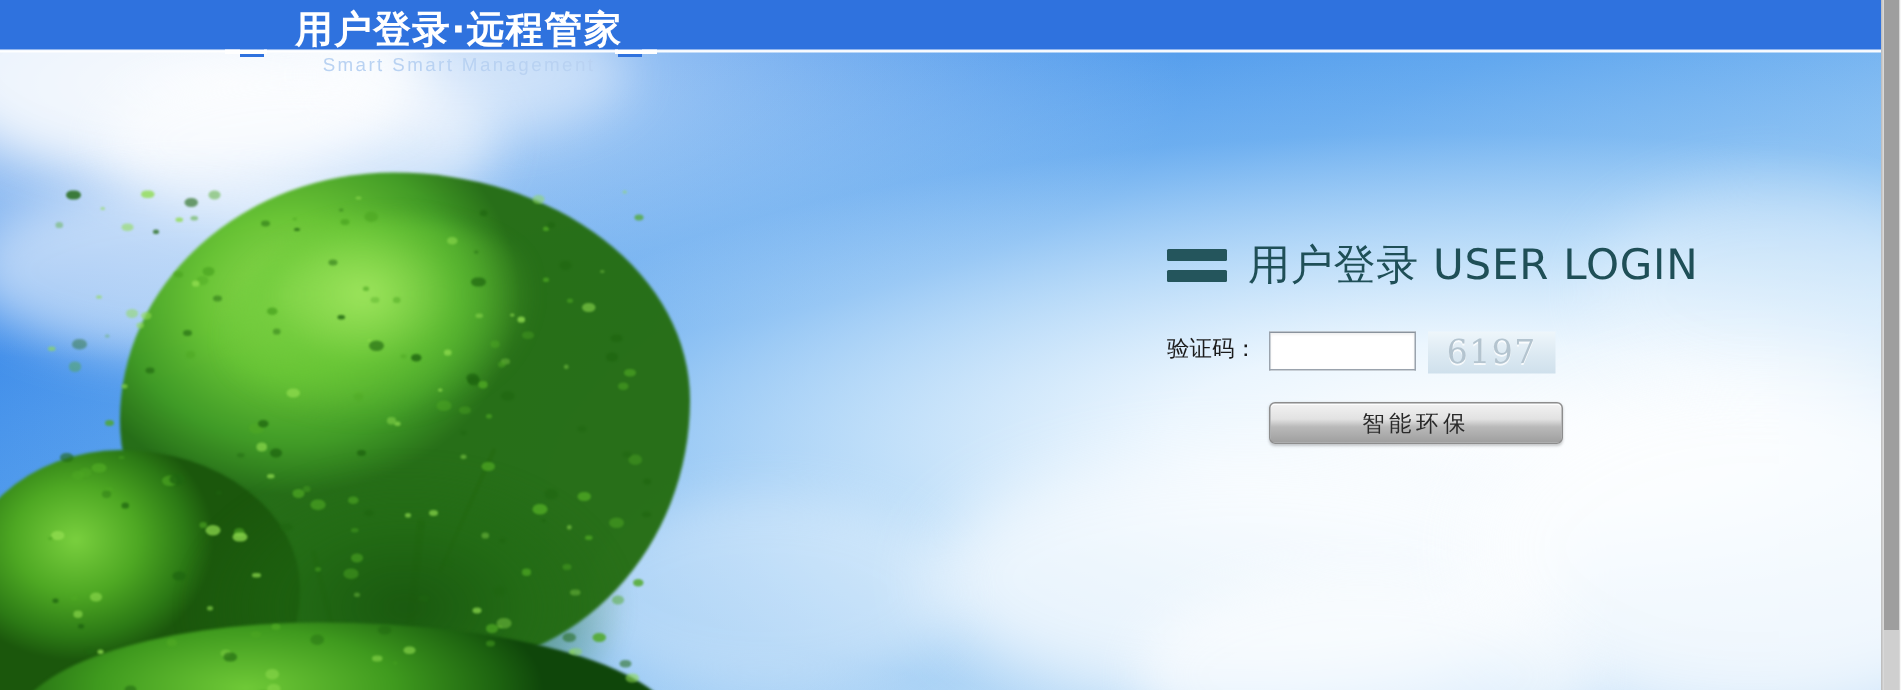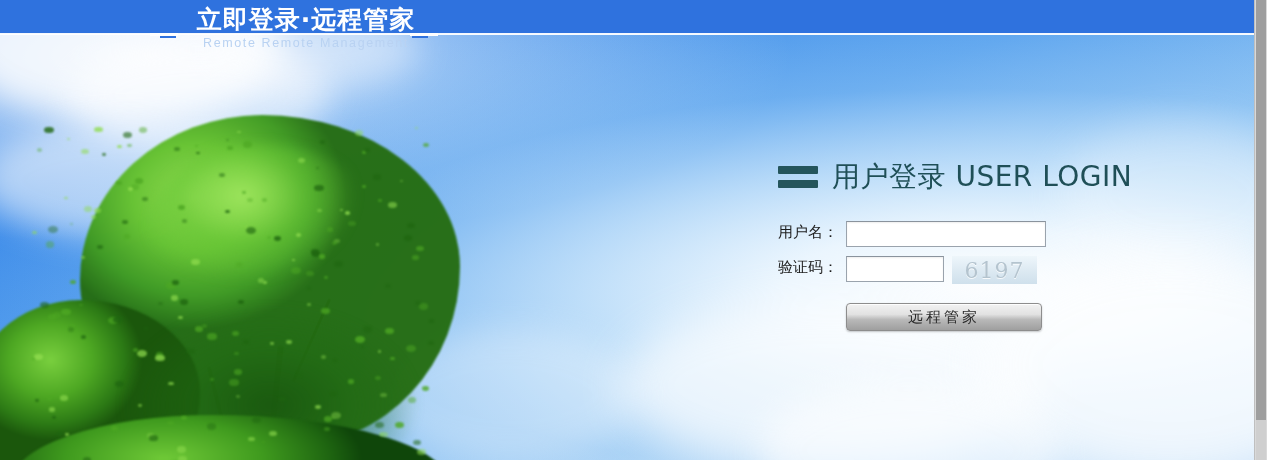--- a/index.html
+++ b/index.html
@@ -338,50 +338,46 @@
   </div>
 
   <div class="header"></div>
   <div class="hdr-rule"></div>
   <div class="hdr-rule-gapL"></div>
   <div class="hdr-rule-gapR"></div>
   <div class="dashL"></div>
   <div class="dashR"></div>
 
   <div class="logo">
-    <div class="logo-title">立即登录·远程管家</div>
-    <div class="logo-sub">Remote Remote Management</div>
+    <div class="logo-title">用户登录·远程管家</div>
+    <div class="logo-sub">Smart Smart Management</div>
   </div>
 
   <div class="login">
 
     <div class="login-head">
       <span class="bars">
         <span></span>
           <span></span>
       </span>
       <span class="login-title">用户登录 USER LOGIN</span>
     </div>
 
     <div class="form">
 
-      <div class="row">
-        <div class="lbl">用户名：</div>
-        <input class="txt" type="text" value="" style="">
-      </div>
 
 
       <div class="row">
         <div class="lbl">验证码：</div>
         <input class="txt small" type="text" value="" style="">
         <div class="captcha">6197</div>
       </div>
 
       <div class="btn-row">
-        <button class="btn">远程管家</button>
+        <button class="btn">智能环保</button>
       </div>
 
     </div>
   </div>
 
   <div class="scrollbar">
     <div class="scroll-thumb"></div>
     <div class="scroll-track-bot"></div>
   </div>
 

